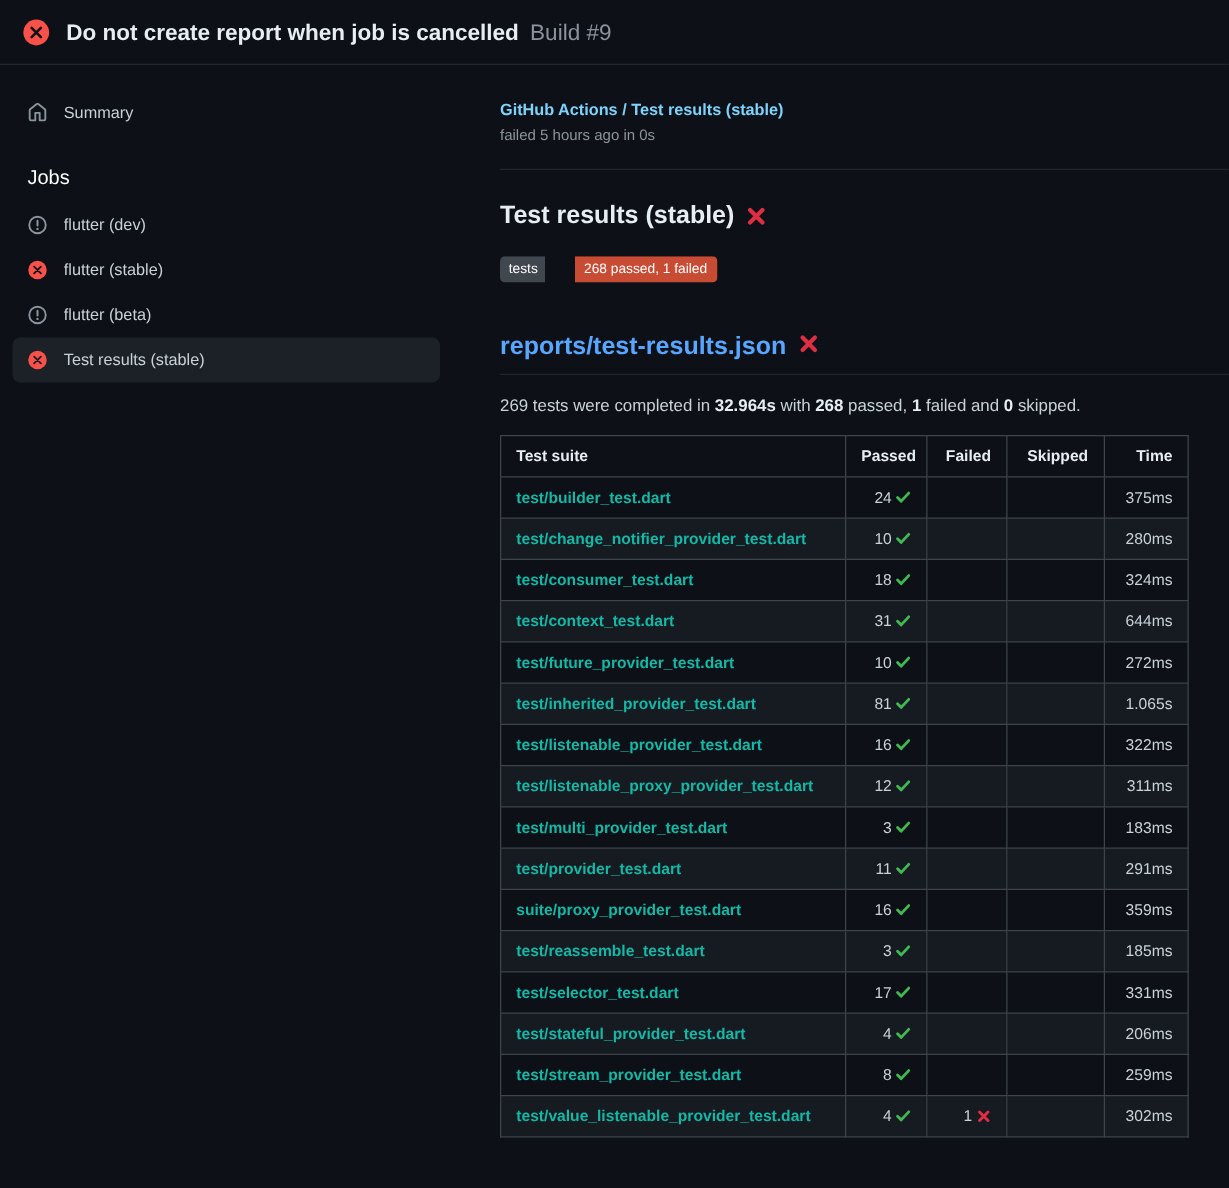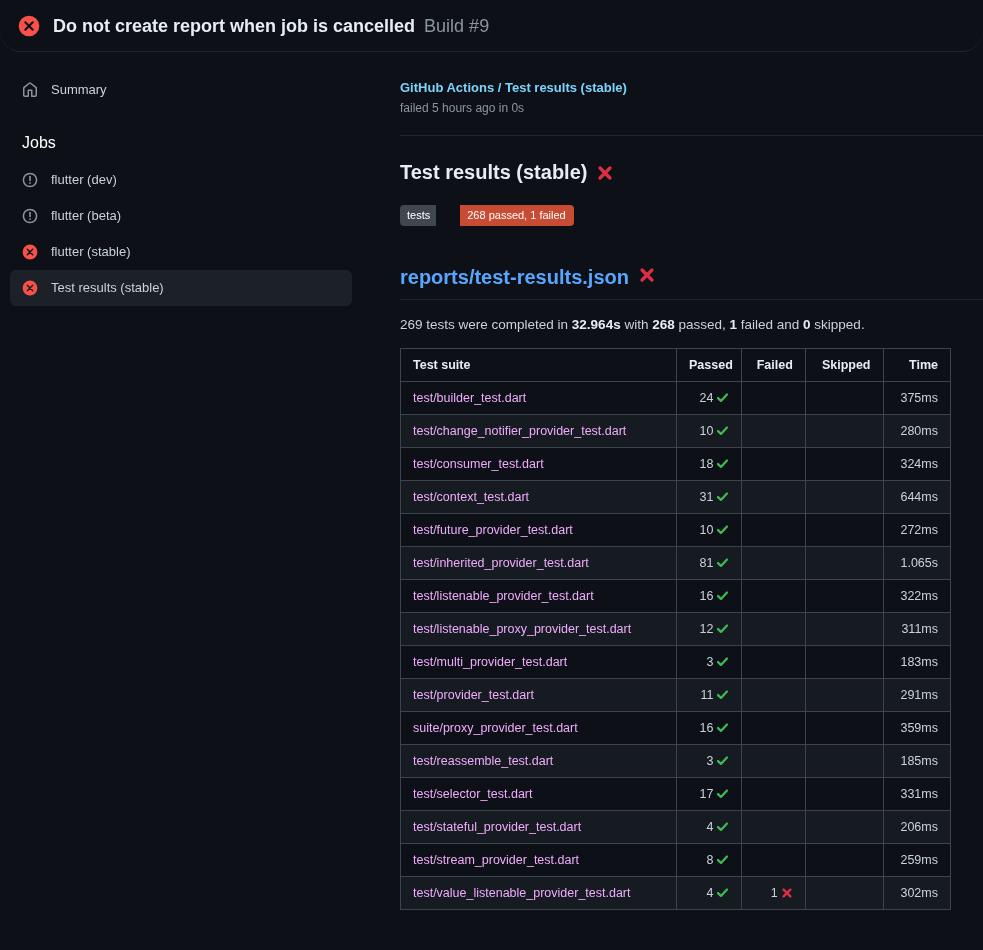--- a/index.html
+++ b/index.html
@@ -9,21 +9,20 @@
     font-family:"Liberation Sans","DejaVu Sans",sans-serif;
     color:#c9d1d9;
   }
   svg { display:block; }
 
   
   .top-header {
     display:flex; align-items:center; gap:13px;
     padding:15px 18px 14px 18px;
     border-bottom:1px solid #21262d;
-    border-radius:21px;
   }
   .top-header .title { font-size:18px; font-weight:700; color:#e6edf3; }
   .top-header .build { font-size:18px; font-weight:400; color:#8b949e; margin-left:-4px; }
 
   
   .layout { display:flex; align-items:flex-start; }
 
   
   .sidebar { width:368px; flex:0 0 368px; padding:20px 16px 0 10px; }
   .side-item {
@@ -75,21 +74,21 @@
   .results th { font-weight:700; color:#e6edf3; text-align:left; }
   .results th.col-1, .results th.col-2, .results th.col-3, .results th.col-4,
   .results td.col-1, .results td.col-2, .results td.col-3, .results td.col-4 { text-align:right; }
   .results .col-0 { width:270px; }
   .results .col-1 { width:64px; }
   .results .col-2 { width:62px; }
   .results .col-3 { width:76px; }
   .results .col-4 { width:66px; }
   .results tbody tr { background:#0d1117; }
   .results tbody tr:nth-child(even) { background:#161b22; }
-  .results td a { color:#f0abfc; text-decoration:none; }
+  .results td a { color:#14b8a6; text-decoration:none;font-weight:bold; }
   .results td .num { color:#c9d1d9; }
   .results td svg { display:inline-block; vertical-align:-2px; margin-left:3px; }
 </style>
 </head>
 <body>
 
 <div class="top-header">
   <span>
     <svg width="22" height="22" viewBox="0 0 16 16">
       <circle cx="8" cy="8" r="7.5" fill="#f85149"></circle>
@@ -122,36 +121,36 @@
           <path d="M8 4.6v3.8" stroke="#8b949e" stroke-width="1.6" stroke-linecap="round"></path>
           <circle cx="8" cy="11.1" r="0.95" fill="#8b949e"></circle>
         </svg>
       </span>
       <span>flutter (dev)</span>
     </div>
 
     <div class="side-item">
       <span>
         <svg width="16" height="16" viewBox="0 0 16 16">
+          <circle cx="8" cy="8" r="7.4" fill="#f85149"></circle>
+          <path d="M5.3 5.3 10.7 10.7 M10.7 5.3 5.3 10.7" stroke="#0d1117" stroke-width="1.5" stroke-linecap="round"></path>
+        </svg>
+      </span>
+      <span>flutter (stable)</span>
+    </div>
+
+    <div class="side-item">
+      <span>
+        <svg width="16" height="16" viewBox="0 0 16 16">
           <circle cx="8" cy="8" r="6.6" fill="none" stroke="#8b949e" stroke-width="1.5"></circle>
           <path d="M8 4.6v3.8" stroke="#8b949e" stroke-width="1.6" stroke-linecap="round"></path>
           <circle cx="8" cy="11.1" r="0.95" fill="#8b949e"></circle>
         </svg>
       </span>
       <span>flutter (beta)</span>
-    </div>
-
-    <div class="side-item">
-      <span>
-        <svg width="16" height="16" viewBox="0 0 16 16">
-          <circle cx="8" cy="8" r="7.4" fill="#f85149"></circle>
-          <path d="M5.3 5.3 10.7 10.7 M10.7 5.3 5.3 10.7" stroke="#0d1117" stroke-width="1.5" stroke-linecap="round"></path>
-        </svg>
-      </span>
-      <span>flutter (stable)</span>
     </div>
 
     <div class="side-item selected">
       <span>
         <svg width="16" height="16" viewBox="0 0 16 16">
           <circle cx="8" cy="8" r="7.4" fill="#f85149"></circle>
           <path d="M5.3 5.3 10.7 10.7 M10.7 5.3 5.3 10.7" stroke="#1c2128" stroke-width="1.5" stroke-linecap="round"></path>
         </svg>
       </span>
       <span>Test results (stable)</span>

